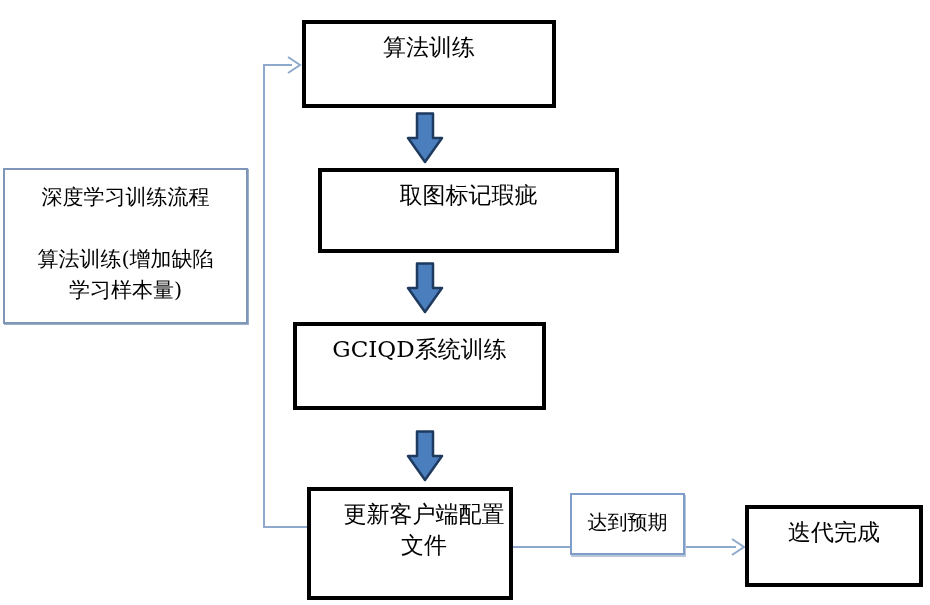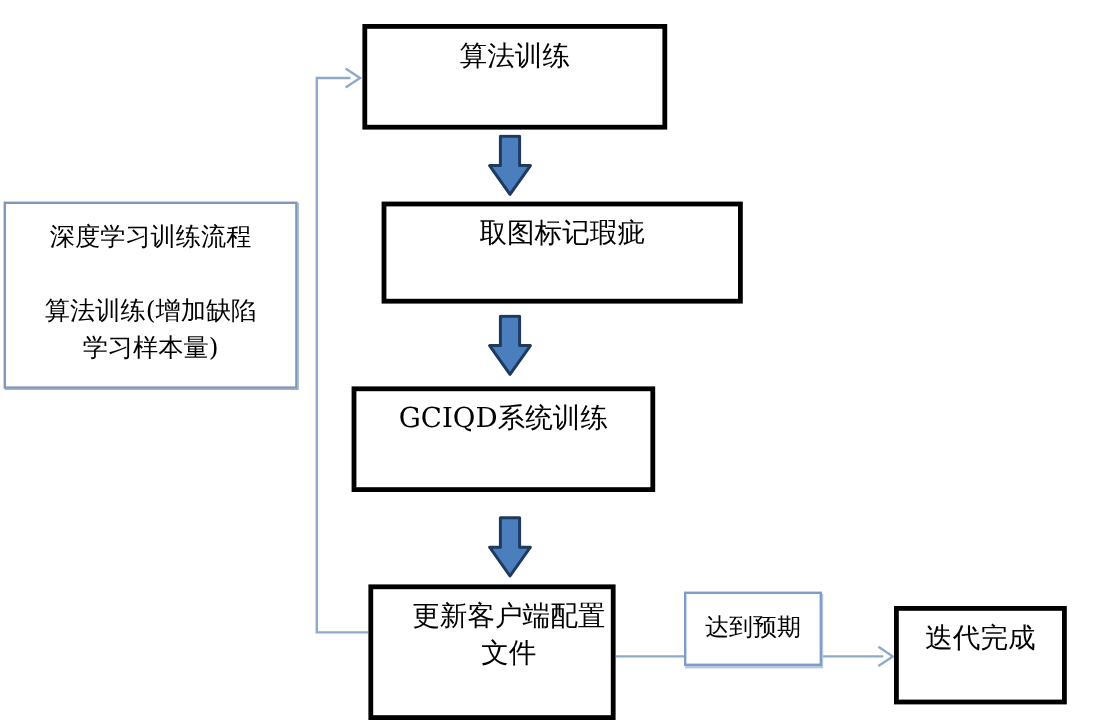--- a/index.html
+++ b/index.html
@@ -45,21 +45,21 @@
     border: 2px solid #7f9dc9;
     box-shadow: 1px 2px 0 #b9c7da;
     font-size: 20px;
     padding-top: 14px;
   }
   #note     { left: 3px;   top: 168px; width: 245px; height: 156px; }
   #box-step1{ left: 302px; top: 20px;  width: 254px; height: 88px;  }
   #box-step2{ left: 318px; top: 168px; width: 301px; height: 85px;  }
   #box-step3{ left: 293px; top: 322px; width: 253px; height: 88px;  }
   #box-step4{ left: 307px; top: 487px; width: 206px; height: 113px; padding-left: 28px; }
-  #box-end  { left: 745px; top: 505px; width: 144px; height: 82px;  }
+  #box-end  { left: 745px; top: 505px; width: 178px; height: 82px;  }
   #edge-label { left: 570px; top: 473px; width: 115px; height: 62px; margin-top: 20px; }
   .note-gap { height: 30px; }
   .block-arrow {
     position: absolute;
     width: 38px;
     left: 406px;
   }
   #block-arrow-1 { top: 112px; height: 52px; }
   #block-arrow-2 { top: 262px; height: 52px; }
   #block-arrow-3 { top: 430px; height: 52px; }

